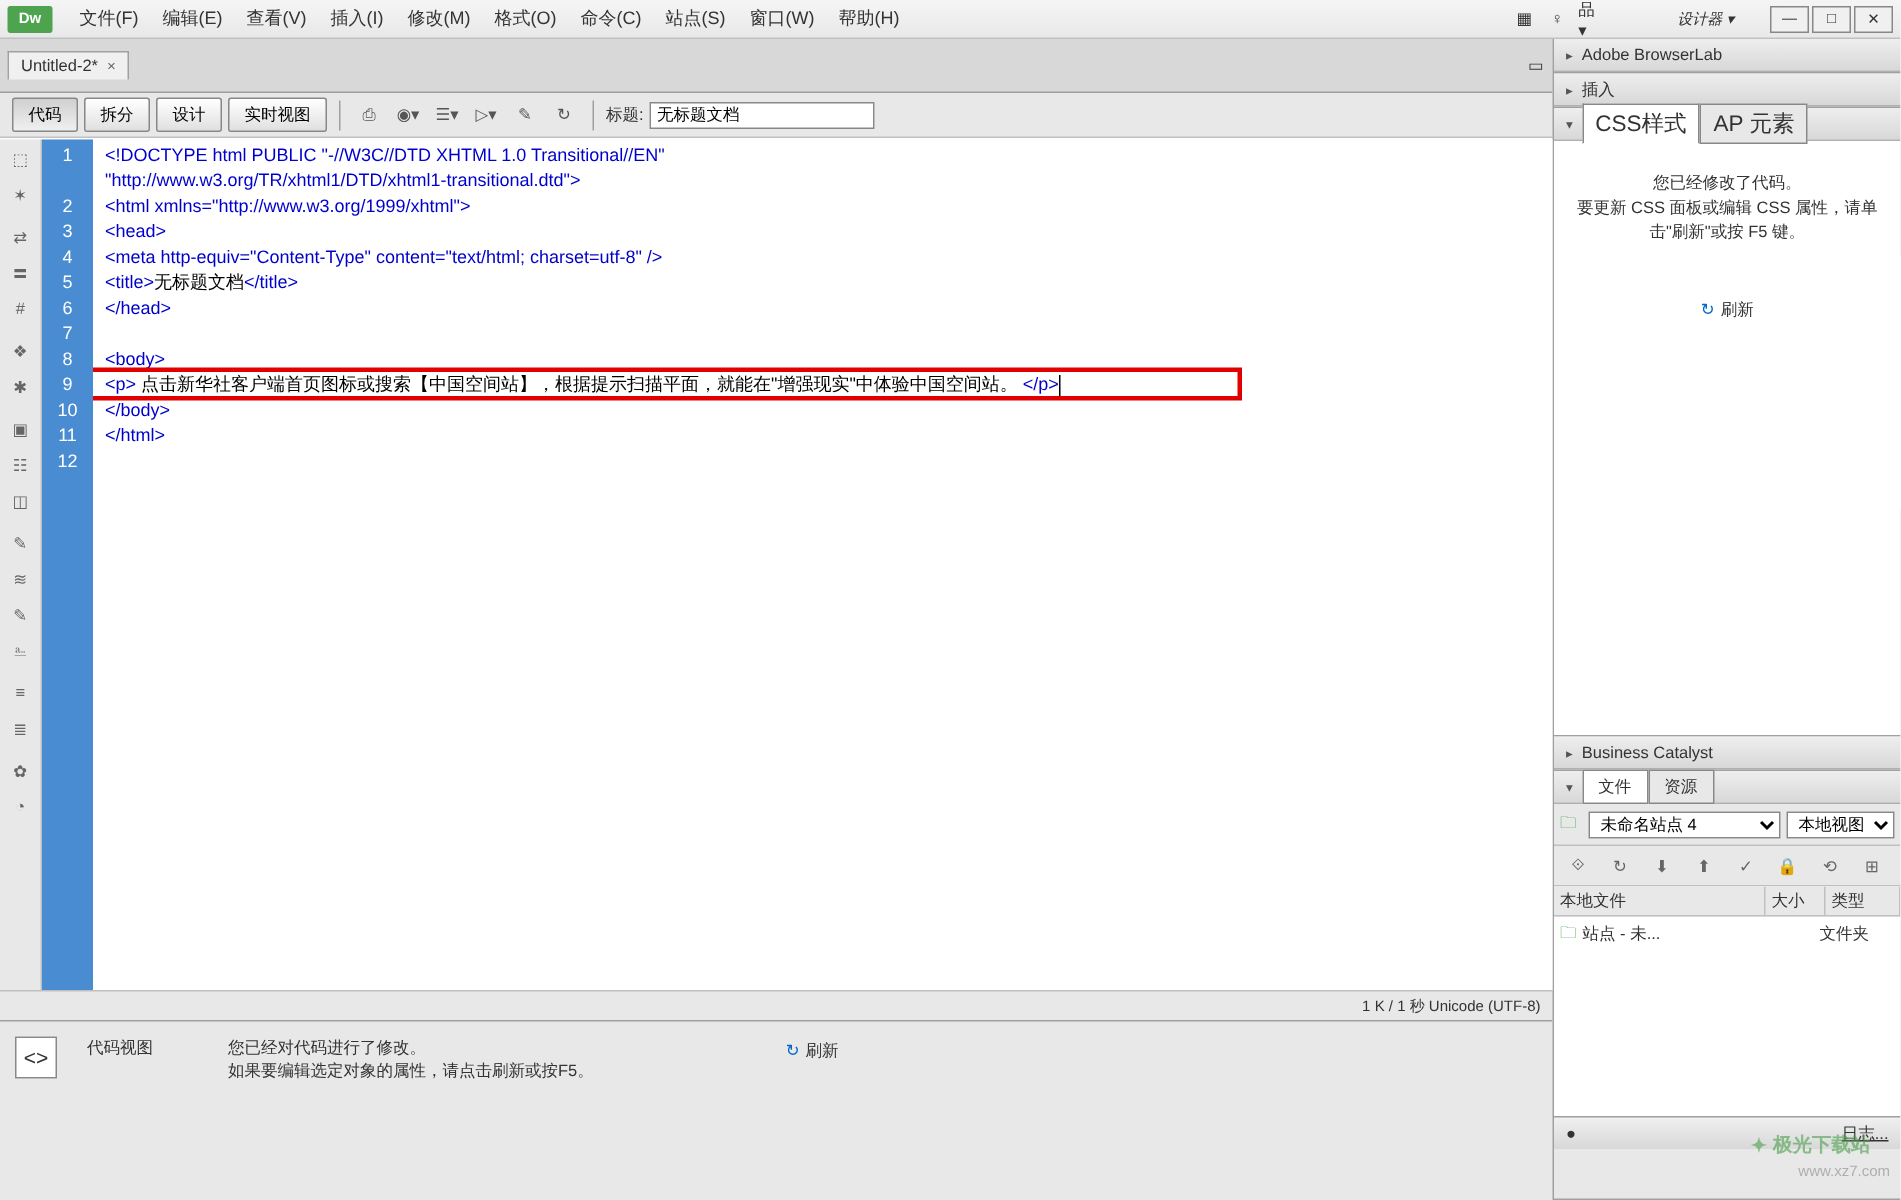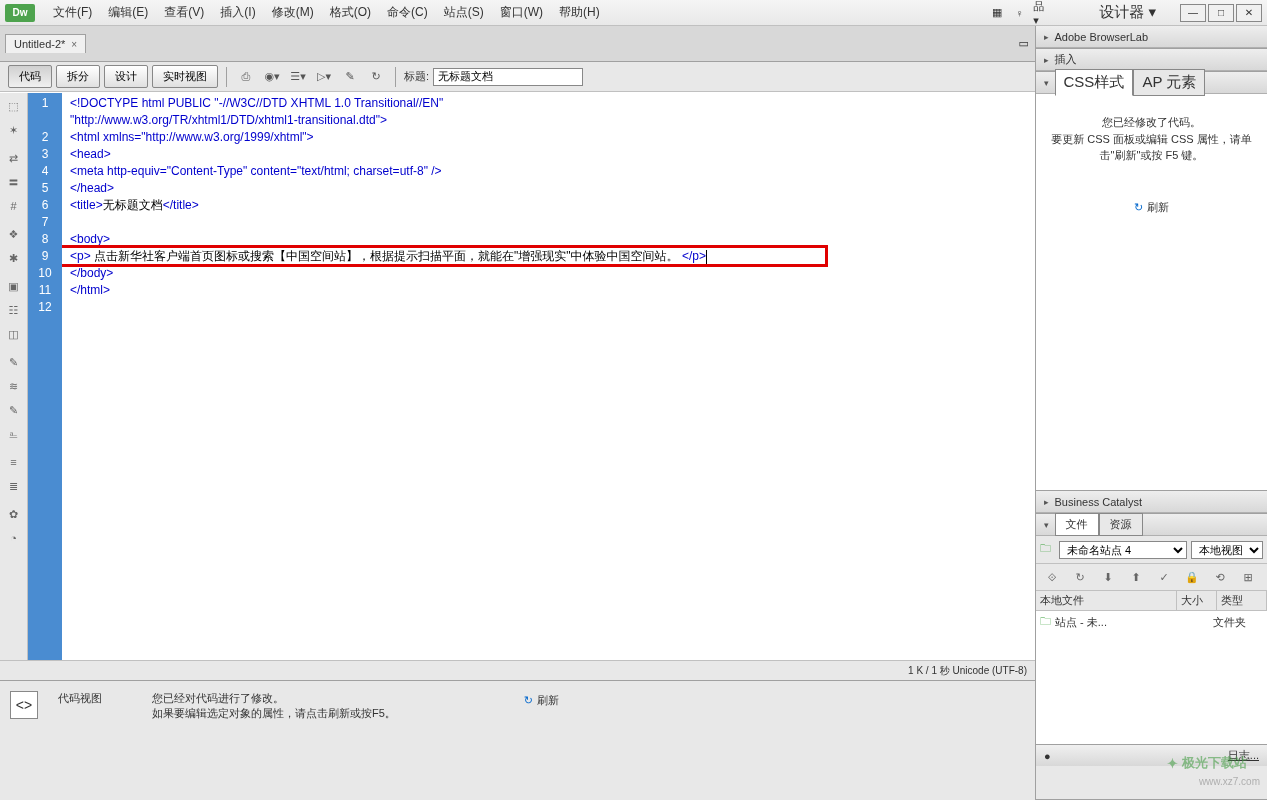--- a/index.html
+++ b/index.html
@@ -2,21 +2,21 @@
 <html><head>
 <meta charset="utf-8">
 <style>
 * { margin: 0; padding: 0; box-sizing: border-box; font-family: "Microsoft YaHei", SimSun, sans-serif; }
 body { background: #ececec; font-size: 11px; color: #333; overflow: hidden; width: 1267px; height: 800px; position: relative; }
 .menubar { height: 26px; background: linear-gradient(#f5f5f5, #e8e8e8); display: flex; align-items: center; padding: 0 5px; border-bottom: 1px solid #c0c0c0; }
 .logo { width: 30px; height: 18px; background: #4ea34e; color: #fff; display: flex; align-items: center; justify-content: center; font-weight: bold; font-size: 10px; margin-right: 10px; border-radius: 2px; }
 .menu-item { padding: 4px 8px; cursor: pointer; font-size: 12px; }
 .menubar-right { margin-left: auto; display: flex; align-items: center; gap: 6px; }
 .icon-small { width: 16px; height: 16px; display: inline-flex; align-items: center; justify-content: center; }
-.designer { padding: 2px 8px; font-size: 15px; }
+.designer { padding: 2px 8px; font-size: 10px; font-style: italic; }
 .window-controls { display: flex; gap: 2px; margin-left: 10px; }
 .win-btn { width: 26px; height: 18px; border: 1px solid #888; background: #f0f0f0; display: flex; align-items: center; justify-content: center; font-size: 10px; cursor: pointer; }
 .main-layout { display: flex; height: calc(100% - 26px); }
 .center-col { flex: 1; display: flex; flex-direction: column; min-width: 0; }
 .right-panels { width: 232px; display: flex; flex-direction: column; background: #e8e8e8; border-left: 1px solid #a0a0a0; }
 .tabbar { height: 36px; background: #d8d8d8; display: flex; align-items: center; padding-left: 5px; border-bottom: 1px solid #a0a0a0; }
 .doc-tab { background: #f0f0f0; border: 1px solid #a0a0a0; border-bottom: none; padding: 3px 8px; display: flex; align-items: center; gap: 6px; font-size: 11px; }
 .doc-tab .close-x { cursor: pointer; color: #666; font-size: 10px; }
 .toolbar { height: 30px; background: #e8e8e8; display: flex; align-items: center; padding: 0 8px; gap: 4px; border-bottom: 1px solid #c0c0c0; }
 .tbtn { padding: 3px 10px; border: 1px solid #888; background: linear-gradient(#fff, #e0e0e0); font-size: 11px; cursor: pointer; border-radius: 2px; }
@@ -167,22 +167,22 @@
           <div>12</div>
         </div>
       <div class="code-area" id="codearea">
           <div class="red-rect" style="top: 152px;"></div>
 
       <div class="code-line"><span class="c-blue">&lt;!DOCTYPE html PUBLIC "-//W3C//DTD XHTML 1.0 Transitional//EN"</span></div>
           <div class="code-line"><span class="c-blue">"http://www.w3.org/TR/xhtml1/DTD/xhtml1-transitional.dtd"&gt;</span></div>
           <div class="code-line"><span class="c-blue">&lt;html xmlns="http://www.w3.org/1999/xhtml"&gt;</span></div>
           <div class="code-line"><span class="c-blue">&lt;head&gt;</span></div>
           <div class="code-line"><span class="c-blue">&lt;meta http-equiv="Content-Type" content="text/html; charset=utf-8" /&gt;</span></div>
+          <div class="code-line"><span class="c-blue">&lt;title&gt;</span><span class="c-black">无标题文档</span><span class="c-blue">&lt;/title&gt;</span></div>
           <div class="code-line"><span class="c-blue">&lt;/head&gt;</span></div>
-          <div class="code-line"><span class="c-blue">&lt;title&gt;</span><span class="c-black">无标题文档</span><span class="c-blue">&lt;/title&gt;</span></div>
           <div class="code-line"><span class="c-black"></span></div>
           <div class="code-line"><span class="c-blue">&lt;body&gt;</span></div>
           <div class="code-line"><span class="c-blue">&lt;p&gt;</span><span class="c-black"> 点击新华社客户端首页图标或搜索【中国空间站】，根据提示扫描平面，就能在"增强现实"中体验中国空间站。 </span><span class="c-blue">&lt;/p&gt;</span><span class="cursor-blink"></span></div>
           <div class="code-line"><span class="c-blue">&lt;/body&gt;</span></div>
           <div class="code-line"><span class="c-blue">&lt;/html&gt;</span></div>
           <div class="code-line"><span class="c-black"></span></div>
         </div>
     </div>
 
     <div class="tag-path">

